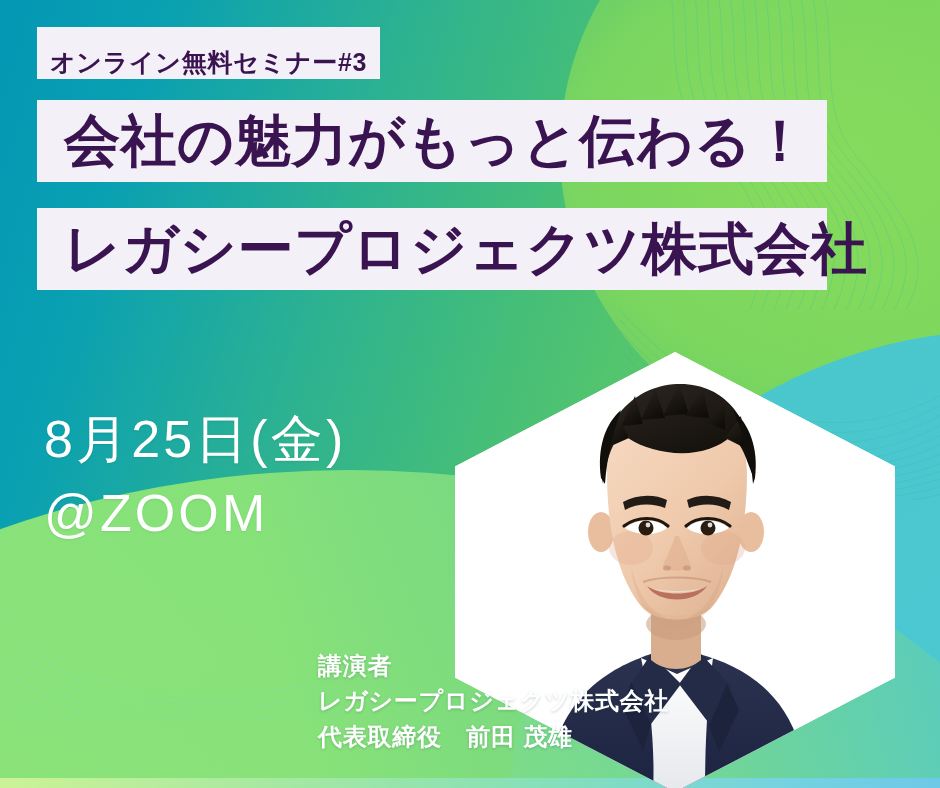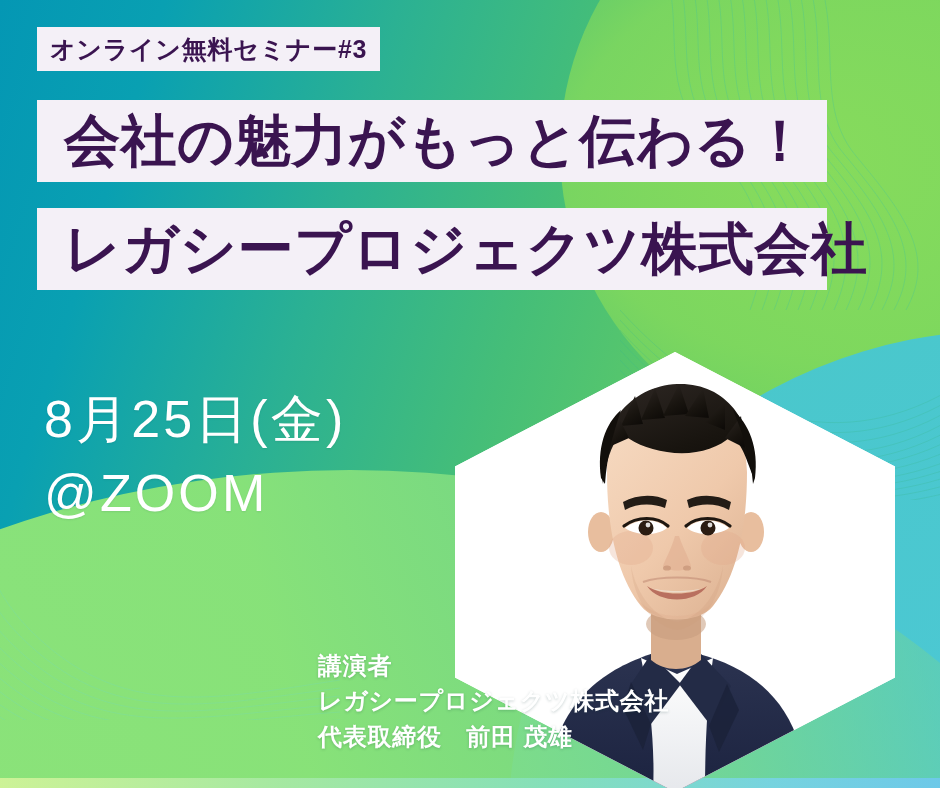--- a/index.html
+++ b/index.html
@@ -78,24 +78,24 @@
     clip-path:polygon(50% 0%, 100% 26%, 100% 74%, 50% 100%, 0% 74%, 0% 26%);
     background:#ffffff;
     overflow:hidden;
   }
   .portrait { position:absolute; inset:0; }
   .portrait svg { display:block; width:100%; height:100%; }
 
   
   .badge {
     position:absolute; left:37px; top:27px;
-    height:44px;
+    height:52px;
     padding:0 13px;
     background:#F4F0F7;
-    display:flex; align-items:center;
+    display:flex; align-items:flex-end;
     letter-spacing:.02em;
   }
   .badge span {
     font-size:25px; font-weight:700; color:#3A1450;
     white-space:nowrap; letter-spacing:.03em;
   }
 
   .title-box {
     position:absolute; left:37px;
     width:790px; height:82px;
@@ -106,21 +106,21 @@
     font-size:56px; font-weight:700; color:#3A1450;
     white-space:nowrap; letter-spacing:.01em;
     padding-left:27px;
     line-height:1;
   }
   #title-line-1 { top:100px; }
   #title-line-2 { top:208px; }
 
   
   .date-block {
-    position:absolute; left:44px; top:383px;
+    position:absolute; left:44px; top:403px;
     color:#ffffff;
   }
   .date-block div {
     font-size:52px; font-weight:400;
     letter-spacing:.06em;
     line-height:1.42;
     white-space:nowrap;
     text-shadow:0 1px 2px rgba(0,60,60,.10);
   }
 

